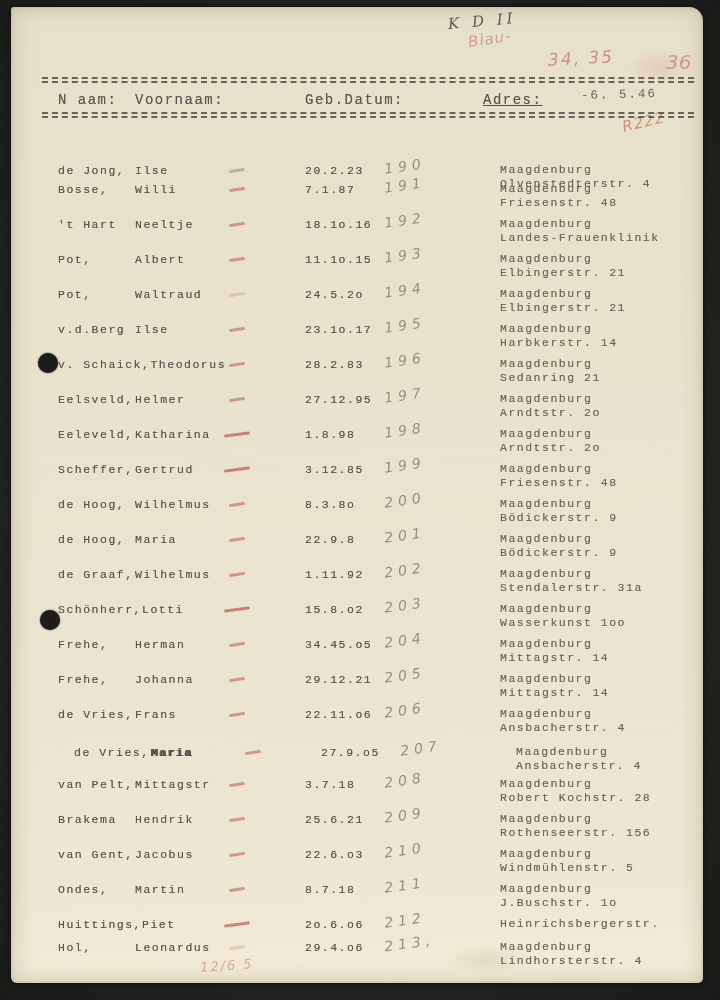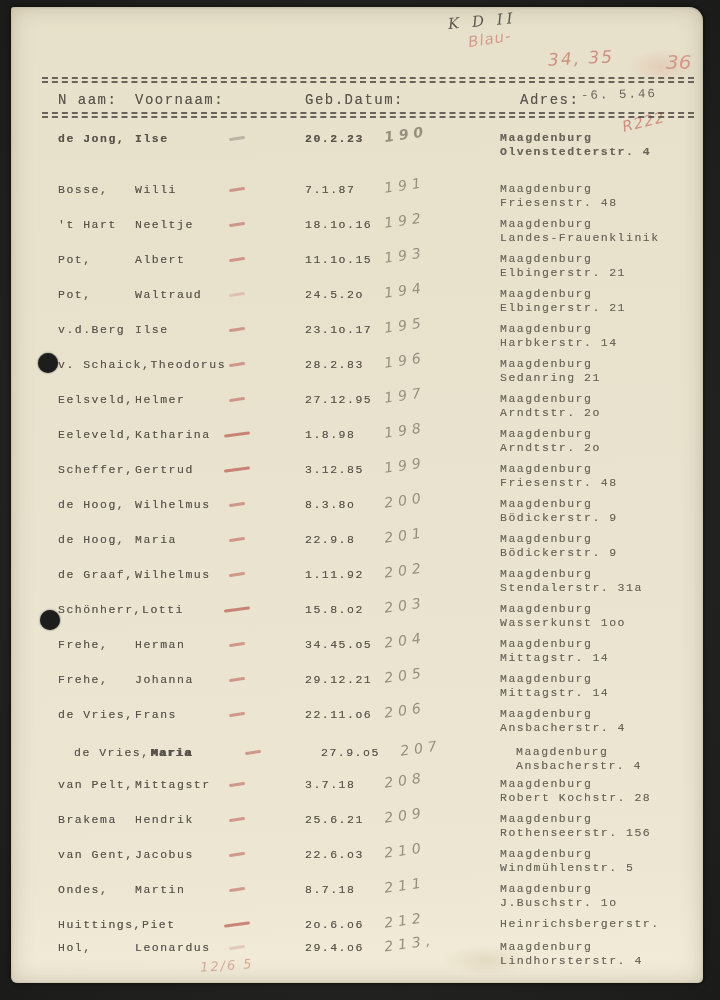--- a/index.html
+++ b/index.html
@@ -24,21 +24,21 @@
   .rule::before,.rule::after{content:"";position:absolute;left:0;right:0;height:0;border-top:2px dashed #544f48;}
   .rule::before{top:0;}
   .rule::after{top:4px;}
   .rule-top{top:77px;}
   .rule-header{top:112px;}
 
   .colhead{position:absolute;top:92px;font-size:14px;letter-spacing:1.5px;color:#5a554d;}
   .ch-name{left:58px;}
   .ch-first{left:135px;}
   .ch-date{left:305px;}
-  .ch-adres{left:520px;}
+  .ch-adres{left:483px;text-decoration:underline;}
   .stamp{position:absolute;left:581px;top:88px;font-size:12.5px;letter-spacing:2px;color:#53504a;opacity:.85;transform:rotate(-1.5deg);}
 
   .hand-ink{position:absolute;left:448px;top:12px;font-family:"DejaVu Serif",serif;font-style:italic;
             font-size:15px;letter-spacing:4px;color:#45433e;transform:rotate(-5deg);opacity:.85;}
   .red-hand{position:absolute;font-family:"DejaVu Sans",sans-serif;font-style:italic;color:#bc5a50;}
   .red-blau{left:468px;top:30px;font-size:15px;letter-spacing:1px;transform:rotate(-9deg);opacity:.5;}
   .red-3435{left:548px;top:48px;font-size:17px;letter-spacing:2px;transform:rotate(-3deg);opacity:.6;}
   .red-36{left:666px;top:50px;font-size:20px;opacity:.5;}
   .red-r222{left:622px;top:113px;font-size:15px;letter-spacing:1px;transform:rotate(-14deg);opacity:.6;}
   .red-bottom{left:200px;top:958px;font-size:13px;letter-spacing:2px;transform:rotate(-4deg);opacity:.45;}
@@ -81,21 +81,21 @@
 
   <div class="tw colhead ch-name">N aam:</div>
   <div class="tw colhead ch-first">Voornaam:</div>
   <div class="tw colhead ch-date">Geb.Datum:</div>
   <div class="tw colhead ch-adres">Adres:</div>
   <div class="stamp">-6. 5.46</div>
 
   <div class="rule rule-header"></div>
 
   <div>
-      <div class="row" style="top: 132px; font-weight: bold;">
+      <div class="row" style="top: 164px;">
       <span class="f-names"><span class="f-name">de Jong,</span><span class="f-first">Ilse</span></span>
       <span class="f-dash dash-gray"></span>
       <span class="f-date tw">20.2.23</span>
       <span class="f-num">190</span>
       <span class="f-addr">
         <span>Maagdenburg</span>
         <span>Olvenstedterstr. 4</span>
       </span>
     </div>
       <div class="row" style="top: 183px;">

